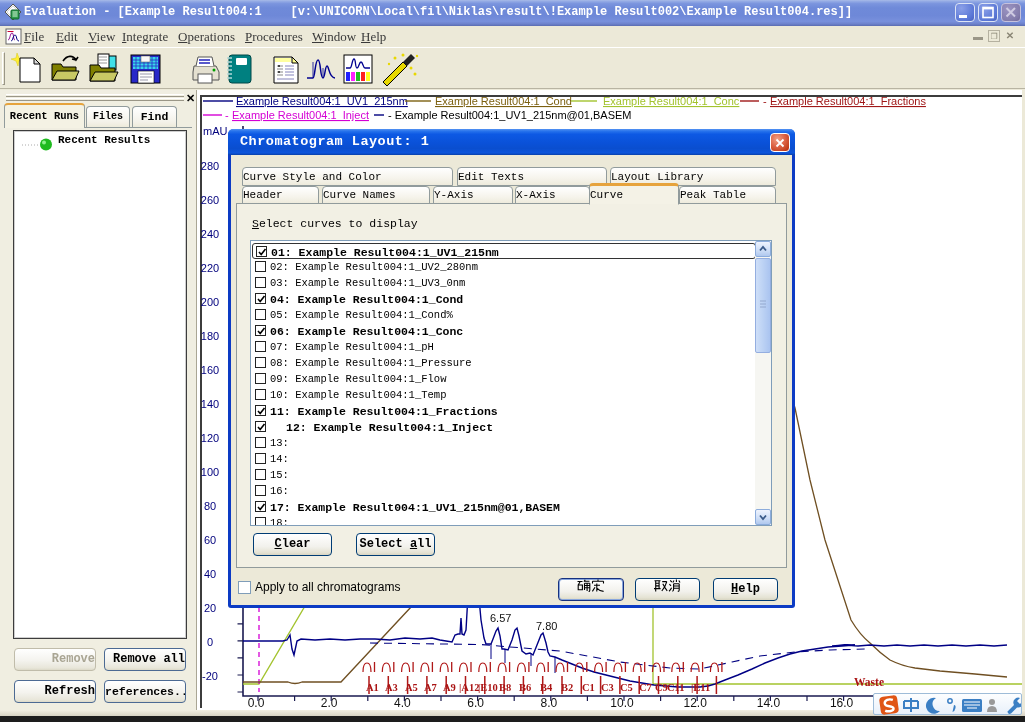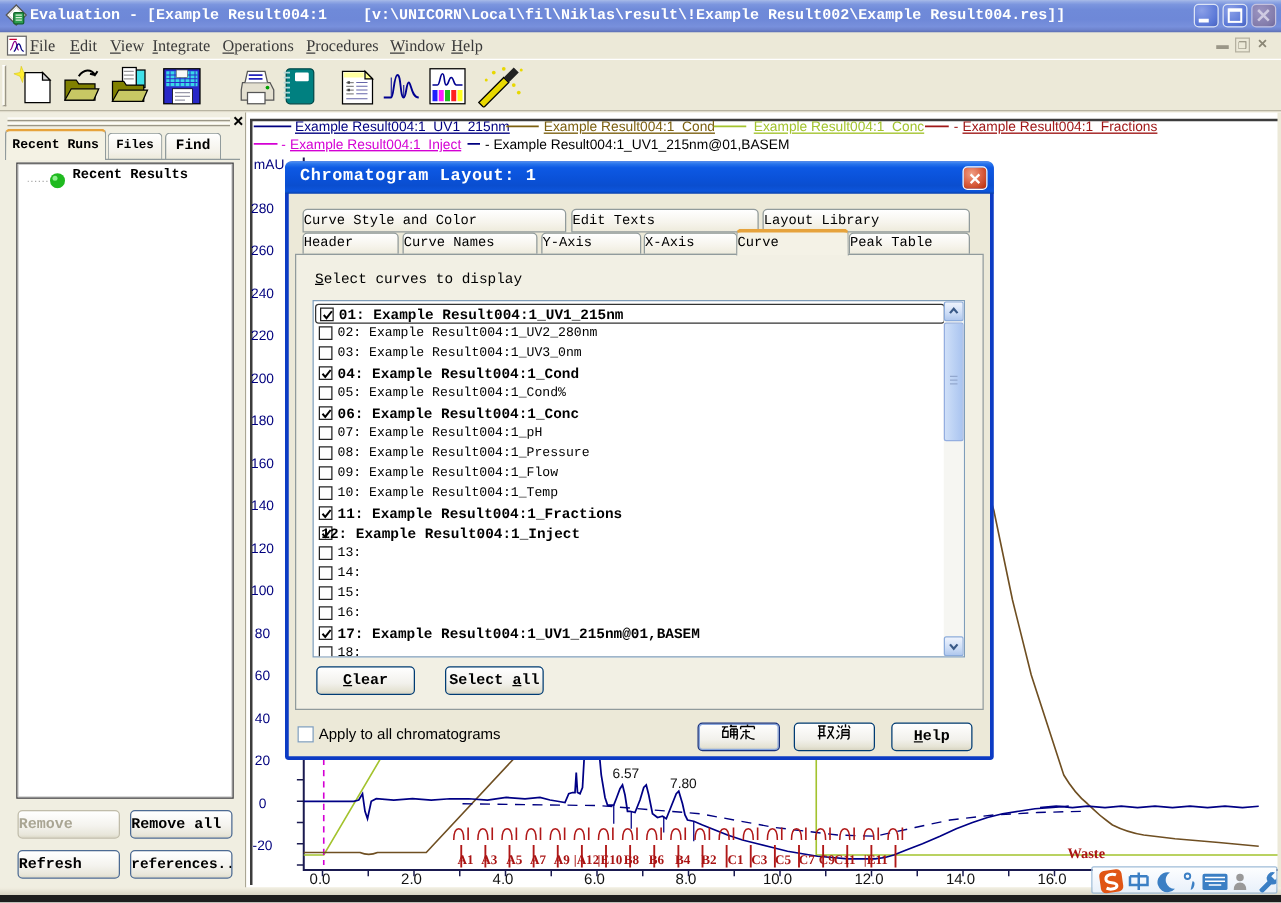--- a/index.html
+++ b/index.html
@@ -21,21 +21,21 @@
 .ticon{top:4px;width:36px;height:34px}
 
 #lpanel{left:0;top:90px;width:197px;height:620px;background:#f0eee1;border-right:1px solid #aaa694}
 #lgrip{left:6px;top:4px;width:178px;height:7px}
 #lgrip div{height:3px;border-top:1px solid #fff;border-bottom:1px solid #9a9687;margin-bottom:1px}
 #lclose{left:186px;top:3px;width:10px;height:10px;font:bold 11px "Liberation Sans",sans-serif;line-height:10px;color:#000}
 .ltab{position:absolute;border:1px solid #919b9c;border-bottom:none;border-radius:4px 4px 0 0;background:linear-gradient(180deg,#fff,#f4f2ea 70%,#ece9d8);font:bold 10.5px "Liberation Mono",monospace;text-align:center;white-space:nowrap;overflow:hidden}
 #treebox{left:13px;top:40px;width:174px;height:509px;background:#fff;border:1px solid #3c3c3c;box-shadow:inset 0 0 0 1px rgba(60,60,60,.25)}
 .pbtn{position:absolute;width:82px;height:23px;border:1px solid #4c6a93;border-radius:4px;
  background:linear-gradient(180deg,#fff 0%,#f4f3ee 55%,#e8e6da 90%,#dcd9c8 100%);
- font:bold 12px "Liberation Mono",monospace;text-align:left;line-height:21px;color:#000}
+ font:bold 12px "Liberation Mono",monospace;text-align:right;line-height:21px;color:#000}
 .pbtn.dis{border-color:#c0bcaa;color:#a9a593}
 
 #chart{left:200px;top:90px;width:825px;height:620px;background:#fff}
 
 #dlg{left:228px;top:129px;width:567px;height:479px;background:#0c3bc4;border-radius:6px 6px 3px 3px}
 #dlgbody{left:3px;top:26px;width:561px;height:450px;background:#ece9d8;font-family:"Liberation Mono",monospace}
 .sbbtn{width:16px;height:16px;border:1px solid #8cacdc;border-radius:2px;background:linear-gradient(180deg,#eef3fd,#cdddf6 60%,#b0c8ee);text-align:center}
 #dlgtitle{left:0;top:0;width:567px;height:26px;border-radius:5px 5px 0 0;
  background:linear-gradient(180deg,#5693f2 0%,#2874ec 8%,#0d59e4 20%,#0a51d8 55%,#0a4ecf 75%,#0d55dc 92%,#0940a8 100%);}
 #dlgtitle span{position:absolute;left:12px;top:5px;color:#fff;font:bold 13.5px "Liberation Mono",monospace;letter-spacing:.5px}
@@ -335,21 +335,21 @@
             </svg></span><span style="position:absolute;left:18px;top:1px">06: Example Result004:1_Conc</span></div>
 <div class="li" style="top:98px;line-height:15px"><span class="cb"></span><span style="position:absolute;left:18px;top:1px">07: Example Result004:1_pH</span></div>
 <div class="li" style="top:114px;line-height:15px"><span class="cb"></span><span style="position:absolute;left:18px;top:1px">08: Example Result004:1_Pressure</span></div>
 <div class="li" style="top:130px;line-height:15px"><span class="cb"></span><span style="position:absolute;left:18px;top:1px">09: Example Result004:1_Flow</span></div>
 <div class="li" style="top:146px;line-height:15px"><span class="cb"></span><span style="position:absolute;left:18px;top:1px">10: Example Result004:1_Temp</span></div>
 <div class="li b" style="top:162px;line-height:15px"><span class="cb"><svg width="11" height="11" viewBox="0 0 11 11">
               <path d="M2,5 L4.2,7.5 L8.5,2" stroke="#000" stroke-width="1.6" fill="none"></path>
             </svg></span><span style="position:absolute;left:18px;top:1px">11: Example Result004:1_Fractions</span></div>
 <div class="li b" style="top:178px;line-height:15px"><span class="cb"><svg width="11" height="11" viewBox="0 0 11 11">
               <path d="M2,5 L4.2,7.5 L8.5,2" stroke="#000" stroke-width="1.6" fill="none"></path>
-            </svg></span><span style="position:absolute;left:5px;top:1px">12: Example Result004:1_Inject</span></div>
+            </svg></span><span style="position:absolute;left:34px;top:1px">12: Example Result004:1_Inject</span></div>
 <div class="li" style="top:194px;line-height:15px"><span class="cb"></span><span style="position:absolute;left:18px;top:1px">13:</span></div>
 <div class="li" style="top:210px;line-height:15px"><span class="cb"></span><span style="position:absolute;left:18px;top:1px">14:</span></div>
 <div class="li" style="top:226px;line-height:15px"><span class="cb"></span><span style="position:absolute;left:18px;top:1px">15:</span></div>
 <div class="li" style="top:242px;line-height:15px"><span class="cb"></span><span style="position:absolute;left:18px;top:1px">16:</span></div>
 <div class="li b" style="top:258px;line-height:15px"><span class="cb"><svg width="11" height="11" viewBox="0 0 11 11">
               <path d="M2,5 L4.2,7.5 L8.5,2" stroke="#000" stroke-width="1.6" fill="none"></path>
             </svg></span><span style="position:absolute;left:18px;top:1px">17: Example Result004:1_UV1_215nm@01,BASEM</span></div>
 <div class="li" style="top:274px;line-height:15px"><span class="cb"></span><span style="position:absolute;left:18px;top:1px">18:</span></div>
 <div class="abs" style="left:504px;top:0;width:16px;height:284px;background:#f6f6f2"></div>
 <div class="abs sbbtn" style="left:504px;top:0"><svg width="14" height="14" viewBox="0 0 14 14">

